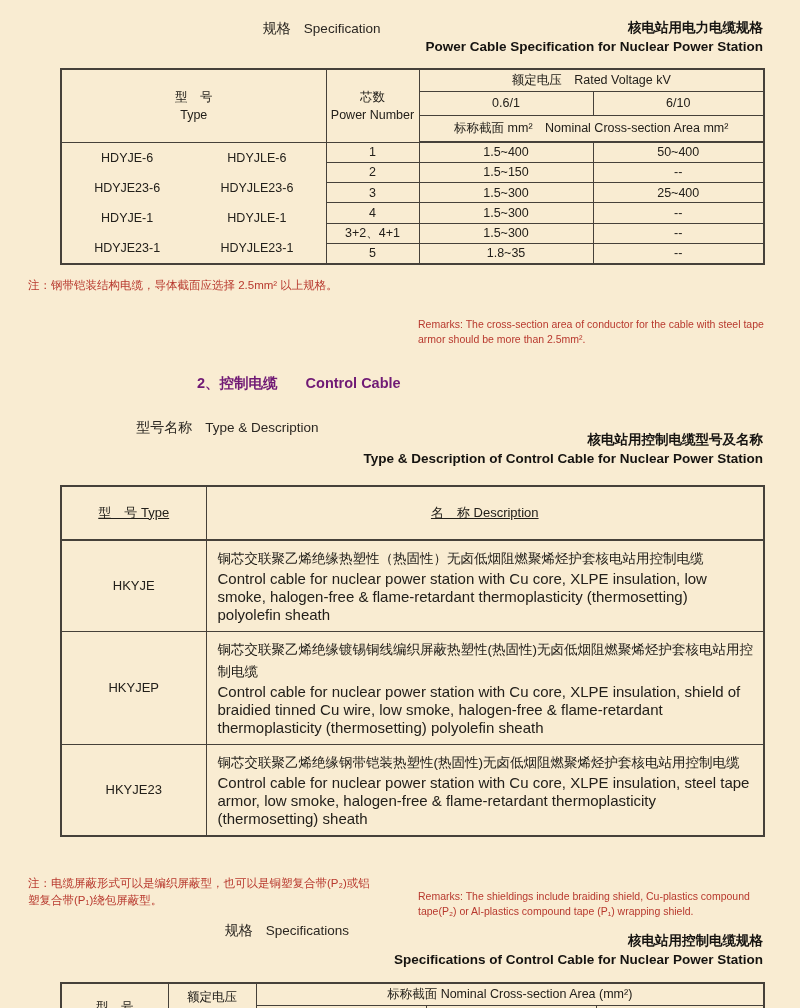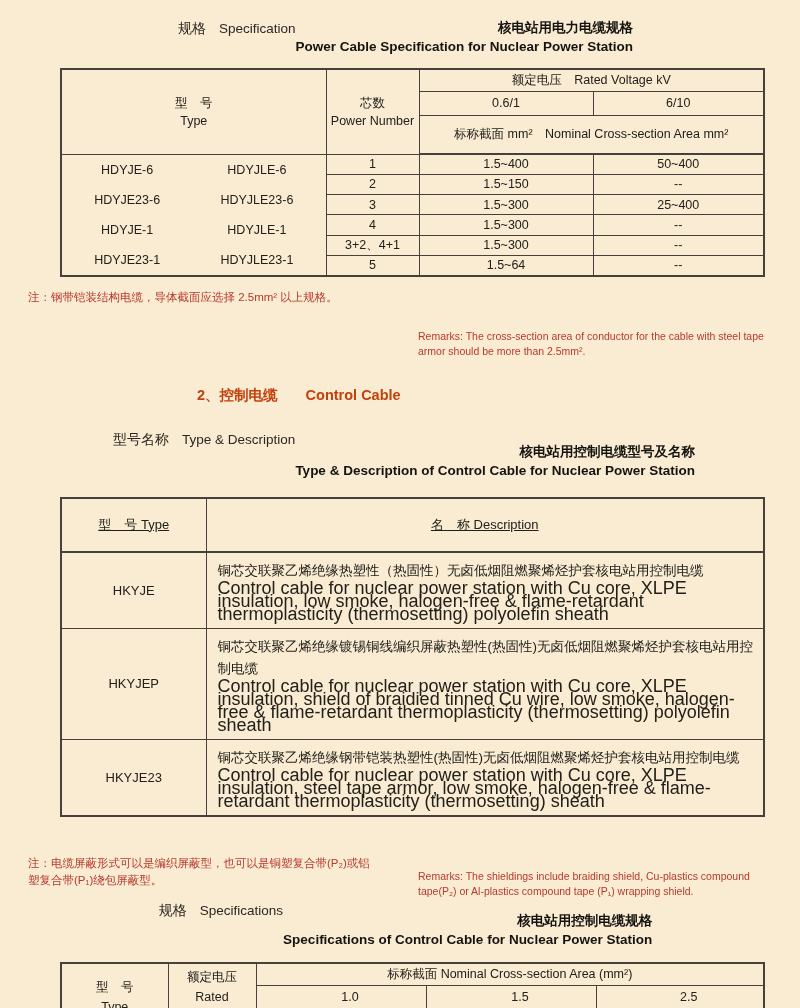--- a/index.html
+++ b/index.html
@@ -7,60 +7,60 @@
   body {
     height: 1008px;
     background: #f9ecd2;
     font-family: "Liberation Sans", sans-serif;
     color: #221f1a;
     overflow: hidden;
   }
   .page { width: 800px; height: 1008px; position: relative; padding-top: 18px; }
 
   
-  .sec-head { display: flex; justify-content: center; align-items: flex-start;
-              margin: 0 37px 0 48px; }
+  .sec-head { display: flex; justify-content: flex-end; align-items: flex-start;
+              margin: 0 37px 0 48px; gap: 45px; }
   .sec-label { font-size: 14px; color: #2b2722; padding-top: 2px; }
   .sec-label .en { margin-left: 13px; font-size: 13.5px; }
   .sec-title { text-align: right; font-weight: bold; color: #151310; }
   .sec-title .zh { font-size: 13.5px; line-height: 19px; }
   .sec-title .en { font-size: 13.5px; line-height: 20px; }
 
   
   table { border-collapse: collapse; margin-left: 60px; width: 703px;
           table-layout: fixed; font-size: 12.5px; color: #23201b; }
   td { border: 1px solid #46413a; text-align: center; vertical-align: middle;
        padding: 0 2px; }
   table { border: 2px solid #46413a; }
   td.hb { border-bottom-width: 2px; }
 
   
   .t1 tr.hr1 td { height: 22px; }
   .t1 tr.hr2 td { height: 24px; }
-  .t1 tr.hr3 td { height: 39px; }
+  .t1 tr.hr3 td { height: 27px; }
   .t1 tr.br td { height: 20px; }
   .t1 .two-line div { line-height: 18px; }
   .t1 .models { display: flex; justify-content: space-around; }
   .t1 .mcol div { line-height: 30px; }
 
   
   .note-row { display: flex; justify-content: space-between;
               margin: 12px 30px 0 28px; color: #b8392e; }
   .note-zh { width: 372px; font-size: 11.5px; line-height: 17px; }
   .note-en { width: 352px; font-size: 10.5px; line-height: 15.5px; margin-top: 40px; }
 
   
-  .cc-heading { margin: 26px 0 0 197px; font-weight: bold; font-size: 14.5px; color: #c2410c; }
+  .cc-heading { margin: 26px 0 0 197px; font-weight: bold; font-size: 14.5px; color: #701a75; }
 
   
   .t2 td { height: auto; }
   .t2 tr.hdr td { height: 54px; font-size: 13px; text-decoration: underline; }
   .t2 .desc { text-align: left; padding: 7px 10px 7px 11px; }
   .t2 .desc .zh { font-size: 13.5px; line-height: 22px; }
-  .t2 .desc .en { font-size: 18px; line-height: 13px; }
+  .t2 .desc .en { font-size: 15px; line-height: 18px; }
   .t2 .tname { font-size: 13px; }
 
   
   .t3 tr.hr1 td { height: 23px; }
   .t3 tr.hr2 td { height: 23px; padding-left: 20px; }
   .t3 tr.hr3 td { height: 22px; }
   .t3 tr.br1 td { height: 43px; }
   .t3 .stack div { line-height: 20px; }
 </style>
 </head>
@@ -140,21 +140,21 @@
       <td>1.5~300</td>
       <td>--</td>
     </tr>
     <tr class="br">
       <td>3+2、4+1</td>
       <td>1.5~300</td>
       <td>--</td>
     </tr>
     <tr class="br">
       <td>5</td>
-      <td>1.5~64</td>
+      <td>1.8~35</td>
       <td>--</td>
     </tr>
   </tbody>
     </table>
 
   <div class="note-row">
     <div class="note-zh">注：钢带铠装结构电缆，导体截面应选择 2.5mm² 以上规格。</div>
     <div class="note-en">Remarks:  The cross-section area of conductor for the cable with steel tape armor should be more than 2.5mm².</div>
   </div>
 

